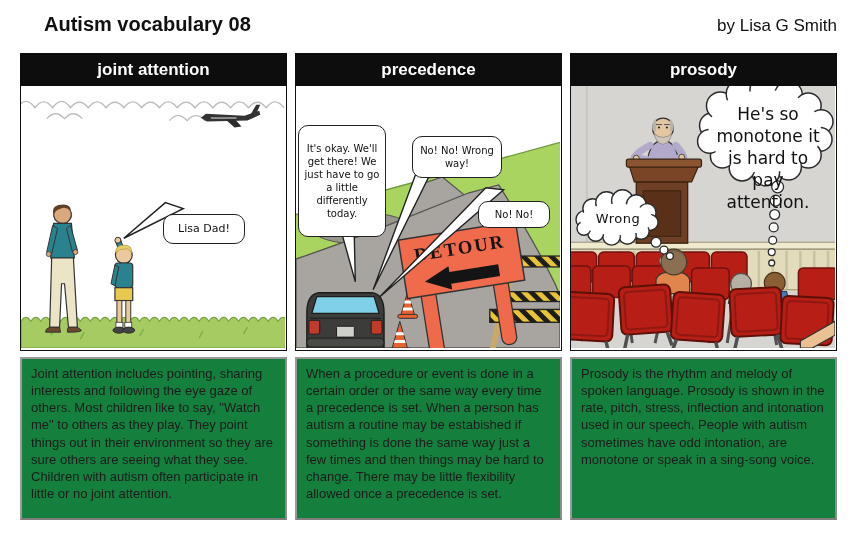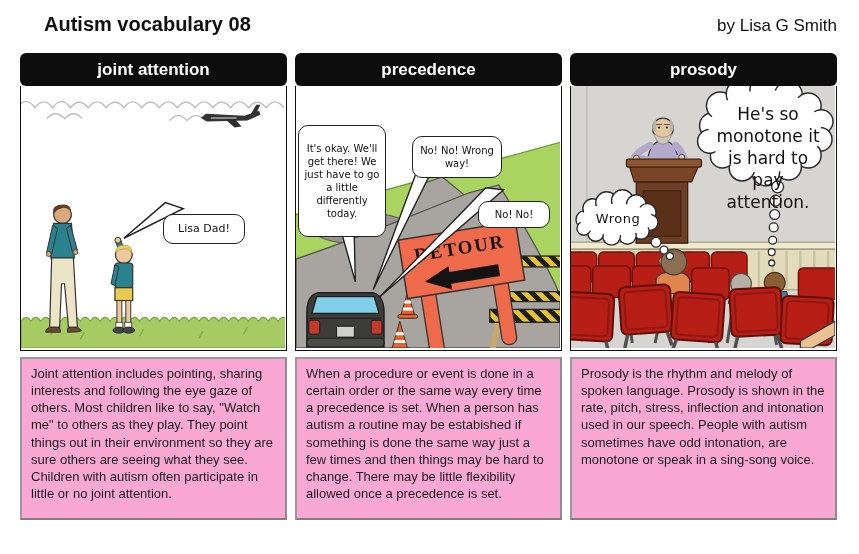--- a/index.html
+++ b/index.html
@@ -1,24 +1,24 @@
 <!DOCTYPE html>
 <html><head>
 <meta charset="utf-8">
 <style>
   html,body{margin:0;padding:0;background:#ffffff;}
   .page{position:relative;width:859px;height:554px;background:#fff;font-family:"Liberation Sans",sans-serif;overflow:hidden;}
   .title{position:absolute;left:20px;top:13px;font-size:20px;font-weight:bold;color:#111;margin-left:24px;}
   .byline{position:absolute;right:22px;top:16px;font-size:17px;color:#111;}
   .strip{position:absolute;left:20px;top:53px;display:flex;gap:8px;}
   .panel{width:267px;display:flex;flex-direction:column;}
-  .panel-header{height:33px;background:#0d0d0d;color:#fff;display:flex;align-items:center;justify-content:center;font-size:17px;font-weight:bold;border-radius:6px;}
+  .panel-header{height:33px;background:#0d0d0d;color:#fff;display:flex;align-items:center;justify-content:center;font-size:17px;font-weight:bold;}
   .art{position:relative;width:267px;height:265px;border:1.5px solid #111;border-top:none;box-sizing:border-box;background:#fff;overflow:hidden;}
   .art svg{position:absolute;left:0;top:0;}
-  .desc{margin-top:6px;height:163px;border:2px solid #9a9a9a;border-bottom-color:#7e7e7e;border-right-color:#8c8c8c;background:#f9a8d4;padding:6px 9px;font-size:13px;line-height:1.32;color:#1b1b1b;box-sizing:border-box;}
+  .desc{margin-top:6px;height:163px;border:2px solid #9a9a9a;border-bottom-color:#7e7e7e;border-right-color:#8c8c8c;background:#15803d;padding:6px 9px;font-size:13px;line-height:1.32;color:#1b1b1b;box-sizing:border-box;}
   .bubble{position:absolute;background:#fff;border:1.5px solid #222;border-radius:10px;font-family:"DejaVu Sans",sans-serif;font-size:10px;line-height:1.3;display:flex;align-items:center;justify-content:center;text-align:center;padding:3px 4px;box-sizing:border-box;color:#111;margin-top:36px;}
   .cloud-text{position:absolute;font-family:"DejaVu Sans",sans-serif;text-align:center;color:#111;}
 </style>
 </head>
 <body>
 
 <div class="page">
   <div class="title">Autism vocabulary 08</div>
   <div class="byline">by Lisa G Smith</div>
 

